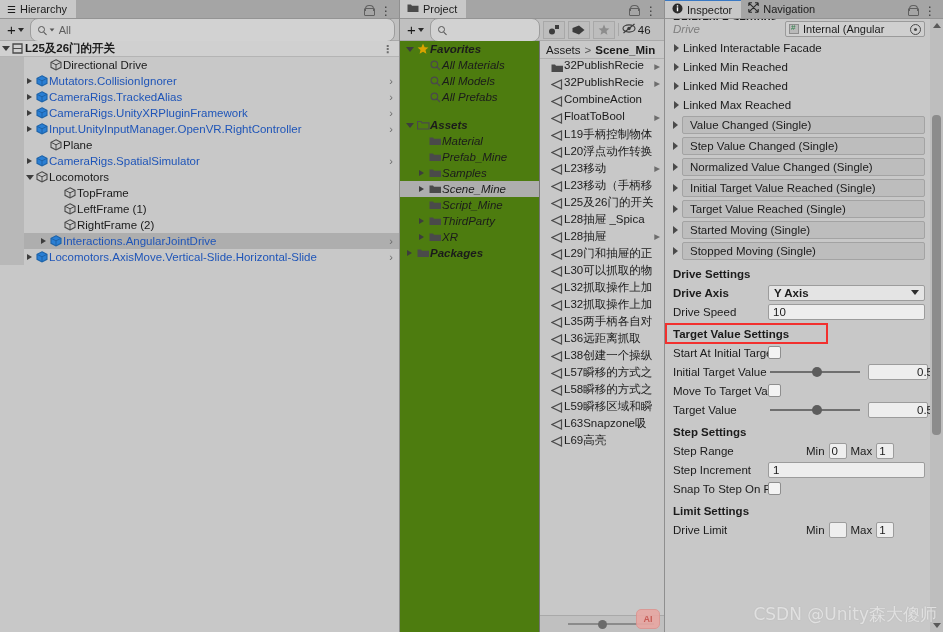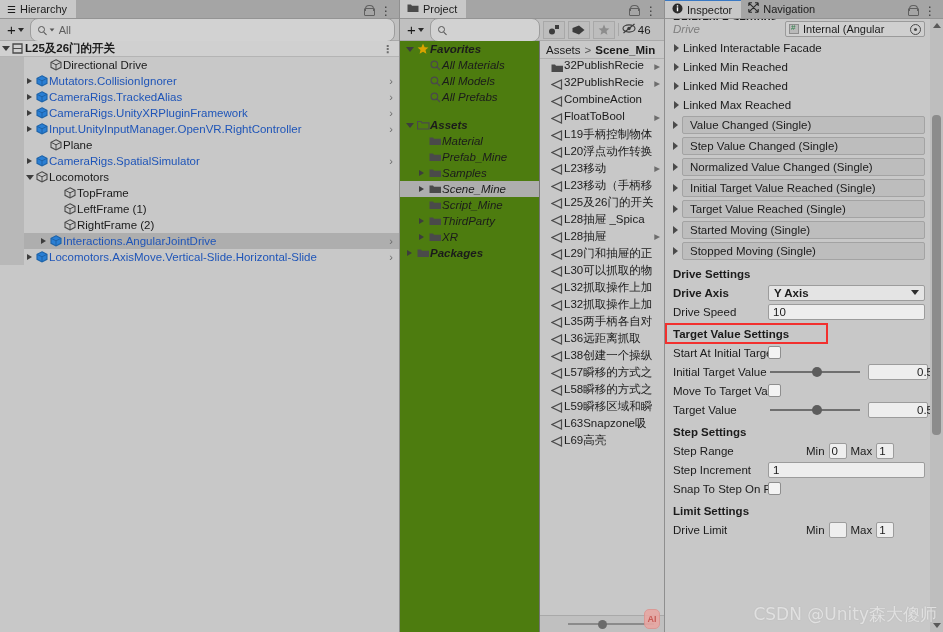--- a/index.html
+++ b/index.html
@@ -114,21 +114,21 @@
   .prow .indent { flex: 0 0 auto; }
   .pbold { font-weight: bold; }
   .asset-row { height: 17px; display: flex; padding-left: 10px; font-size: 11.5px; white-space: nowrap; }
   .zoomslider {
     position: absolute; left: 0; right: 0; bottom: 0; height: 17px;
     background: #c0c0c0; border-top: 1px solid #a9a9a9; display: flex; align-items: center;
   }
   .zs-track { position: absolute; left: 28px; right: 10px; height: 2px; background: #8b8b8b; }
   .zs-knob { position: absolute; left: 58px; width: 9px; height: 9px; border-radius: 50%; background: #6b6b6b; }
   .ai-badge {
-    position: absolute; right: 4px; bottom: 3px; width: 16px; height: 20px;
+    position: absolute; right: 4px; bottom: 3px; width: 24px; height: 20px;
     border-radius: 5px; background: #e8a7a3; color: #c9514b; font-size: 9px;
     display: flex; align-items: center; justify-content: center; font-weight: bold;
     border: 1px solid #dd9490; opacity: .9;
   }
 
   
   #inspector { width: 278px; position: relative; }
   .insp-body {
     position: relative; height: calc(632px - 19px); background: #c8c8c8;
     overflow: hidden; padding: 0;

